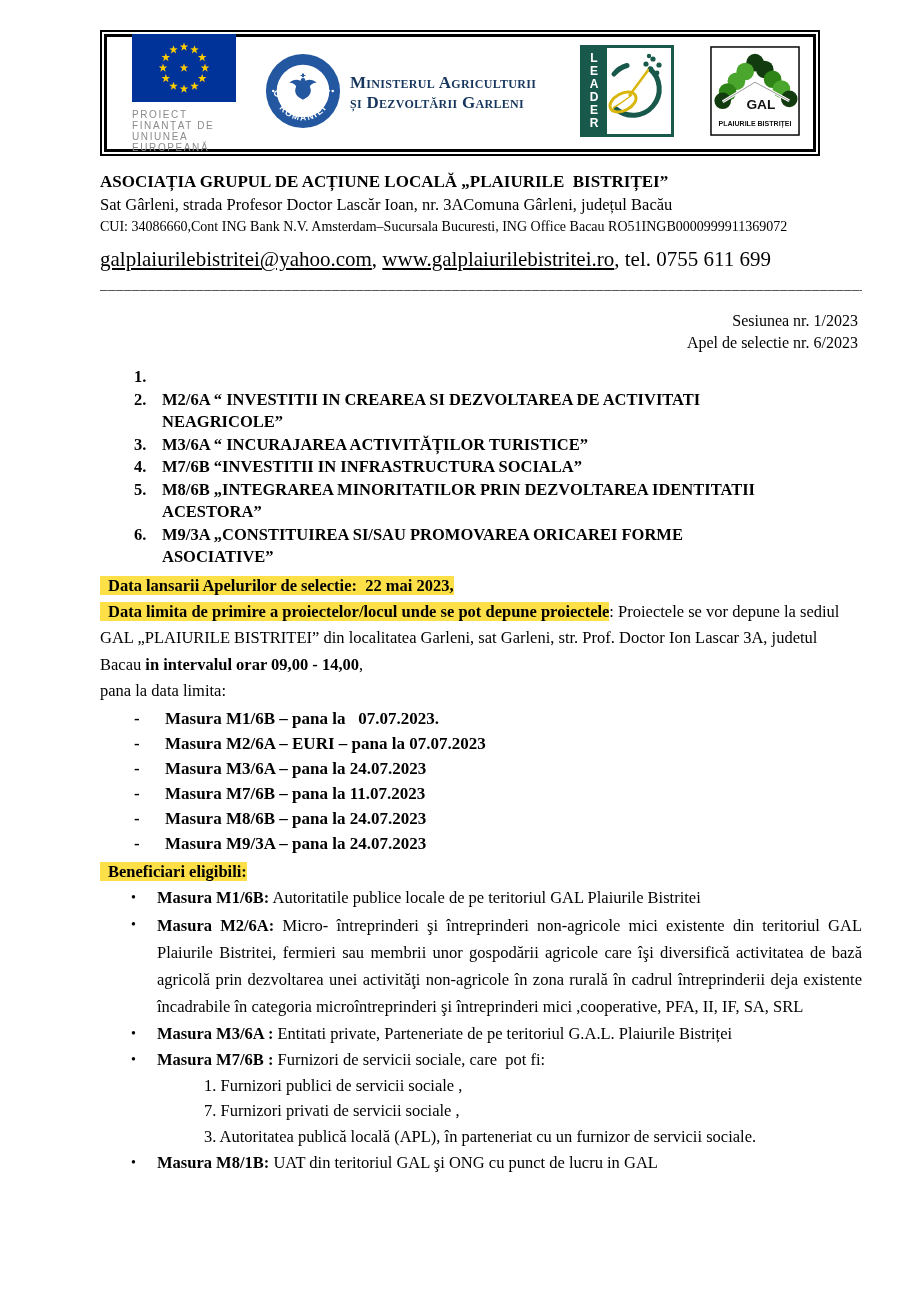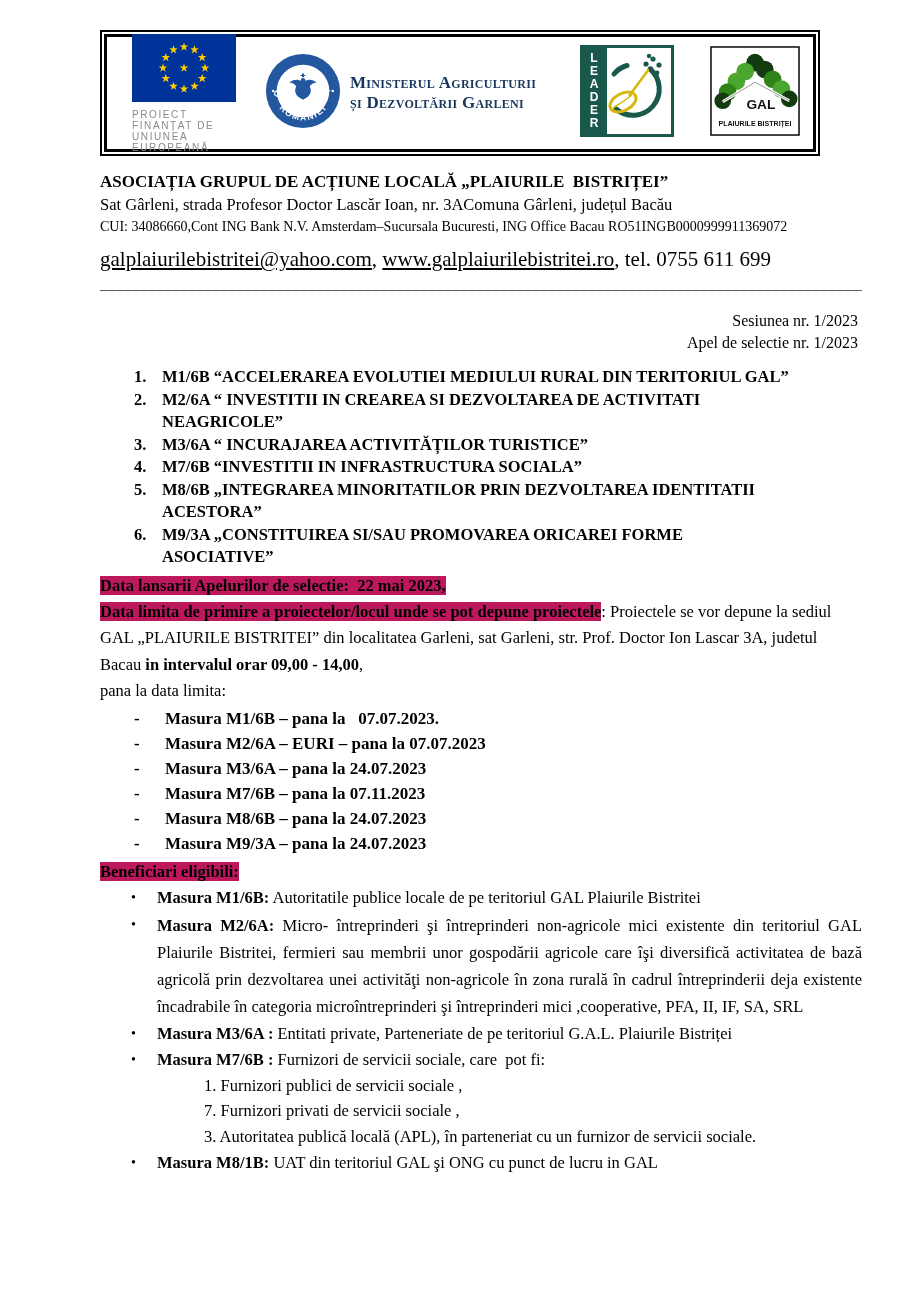--- a/index.html
+++ b/index.html
@@ -41,21 +41,21 @@
   
   .announce { text-align: center; font-weight: bold; font-size: 16.5px; line-height: 25px; margin-top: 17px; }
 
   
   .measures { margin-top: 13px; }
   .m-item { display: flex; font-weight: bold; font-size: 16.5px; line-height: 22.5px; }
   .m-num { width: 28px; margin-left: 34px; flex: none; }
   .m-text { white-space: pre-wrap; }
 
   
-  .hl { background: #be185d; }
+  .hl { background: #fde047; padding-left: 8px; }
   .launch { font-weight: bold; font-size: 16.5px; line-height: 25px; margin-top: 4px; }
   .deadline-para { font-size: 16.5px; line-height: 26.5px; margin-top: 1px; }
   .b { font-weight: bold; }
   .until { font-size: 16.5px; line-height: 25px; }
 
   
   .dash-list { margin-top: 3px; }
   .d-item { display: flex; font-weight: bold; font-size: 17px; line-height: 25px; }
   .d-mark { width: 31px; margin-left: 34px; flex: none; }
 
@@ -180,28 +180,27 @@
   <div class="org-block">
     <div class="org-name prewrap">ASOCIAȚIA GRUPUL DE ACȚIUNE LOCALĂ „PLAIURILE  BISTRIȚEI”</div>
     <div class="org-address">Sat Gârleni, strada Profesor Doctor Lascăr Ioan, nr. 3AComuna Gârleni, județul Bacău</div>
     <div class="org-cui">CUI: 34086660,Cont ING Bank N.V. Amsterdam–Sucursala Bucuresti, ING Office Bacau RO51INGB0000999911369072</div>
     <div class="org-contact"><span class="u">galplaiurilebistritei@yahoo.com</span><span>, </span><span class="u">www.galplaiurilebistritei.ro</span><span>, tel. 0755 611 699</span></div>
     <div class="divider">__________________________________________________________________________________________________</div>
   </div>
 
   <div class="meta">
     <div>Sesiunea nr. 1/2023</div>
-    <div>Apel de selectie nr. 1/2023</div>
+    <div>Apel de selectie nr. 6/2023</div>
   </div>
 
 
   <div class="measures">
     <div class="m-item">
         <span class="m-num">1.</span>
-        <span class="m-text">M1/6B “ACCELERAREA EVOLUTIEI MEDIULUI RURAL DIN TERITORIUL GAL”</span>
       </div>
     <div class="m-item">
         <span class="m-num">2.</span>
         <span class="m-text">M2/6A “ INVESTITII IN CREAREA SI DEZVOLTAREA DE ACTIVITATI
 NEAGRICOLE”</span>
       </div>
     <div class="m-item">
         <span class="m-num">3.</span>
         <span class="m-text">M3/6A “ INCURAJAREA ACTIVITĂȚILOR TURISTICE”</span>
       </div>
@@ -234,21 +233,21 @@
     <div class="d-item">
         <span class="d-mark">-</span>
         <span class="prewrap">Masura M2/6A – EURI – pana la 07.07.2023</span>
       </div>
     <div class="d-item">
         <span class="d-mark">-</span>
         <span class="prewrap">Masura M3/6A – pana la 24.07.2023</span>
       </div>
     <div class="d-item">
         <span class="d-mark">-</span>
-        <span class="prewrap">Masura M7/6B – pana la 07.11.2023</span>
+        <span class="prewrap">Masura M7/6B – pana la 11.07.2023</span>
       </div>
     <div class="d-item">
         <span class="d-mark">-</span>
         <span class="prewrap">Masura M8/6B – pana la 24.07.2023</span>
       </div>
     <div class="d-item">
         <span class="d-mark">-</span>
         <span class="prewrap">Masura M9/3A – pana la 24.07.2023</span>
       </div>
   </div>

